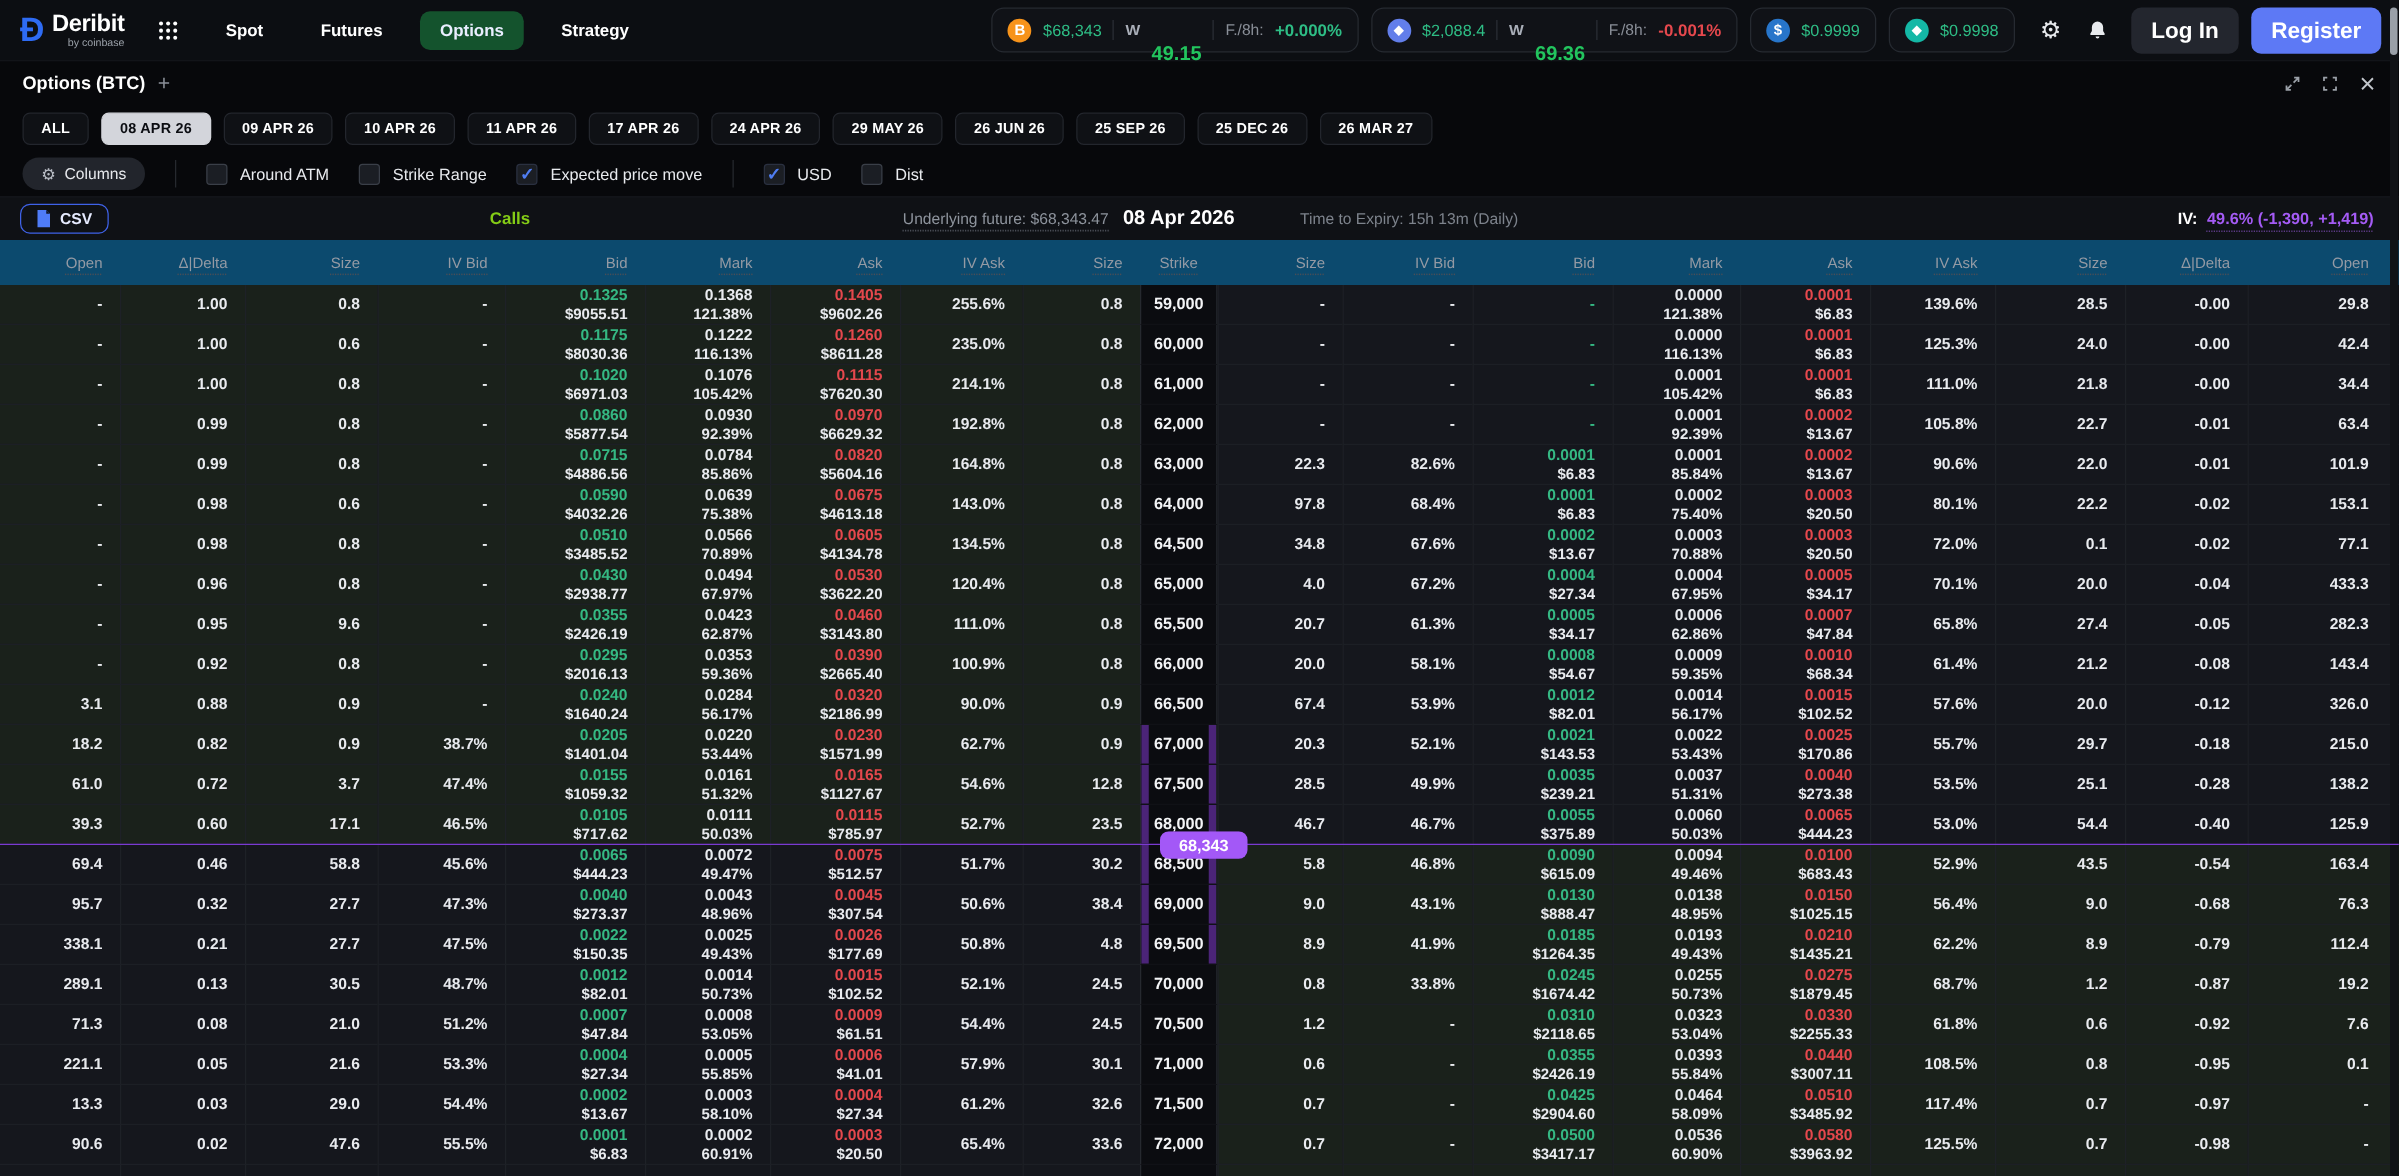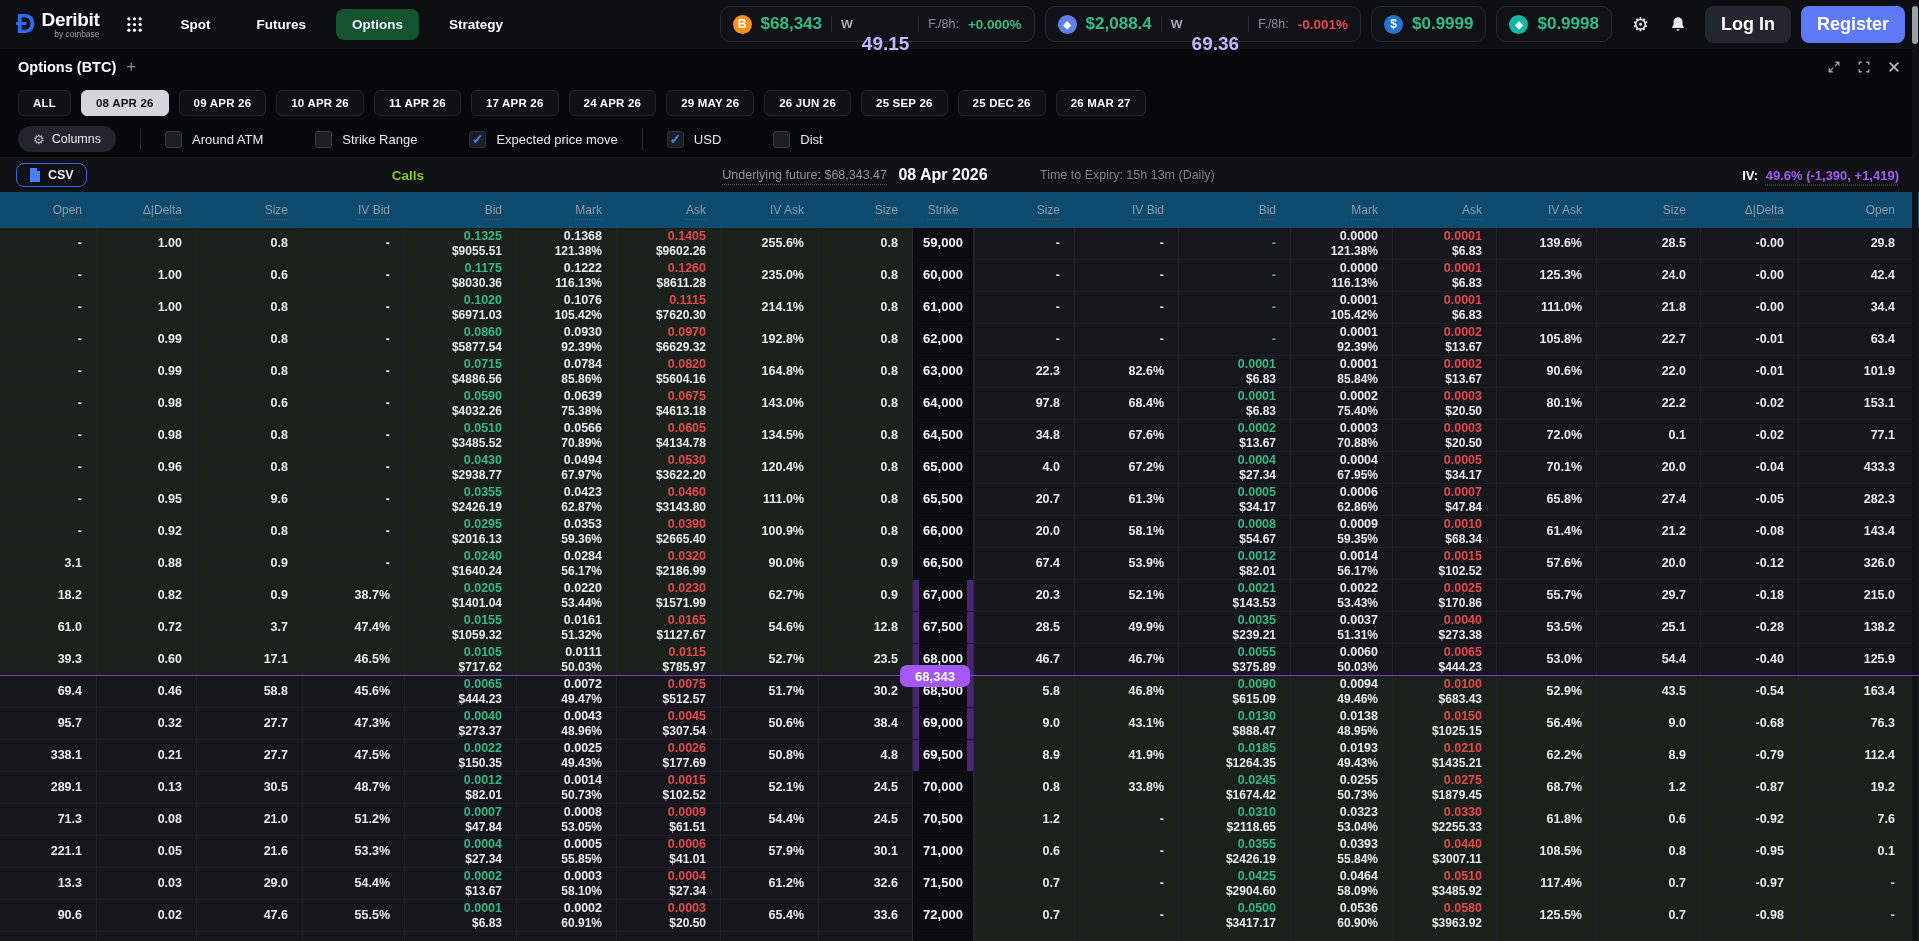--- a/index.html
+++ b/index.html
@@ -17,25 +17,25 @@
   .main-nav{display:flex;align-items:center;gap:14px;margin-left:22px;}
   .nav-item{color:#fff;font-size:13.5px;font-weight:700;padding:8px 16px;border-radius:8px;cursor:pointer;}
   .nav-item.active{background:#14532d;color:#e9eeff;}
   .tickers{display:flex;align-items:center;gap:10px;margin-left:auto;}
   .ticker{display:flex;align-items:center;gap:9px;height:34px;padding:0 12px;background:#101217;border:1px solid #262a31;border-radius:10px;}
   .tick-icon{width:19px;height:19px;border-radius:50%;display:flex;align-items:center;justify-content:center;color:#fff;font-size:12px;font-weight:800;}
   .ic-btc{background:#f7931a;}
   .ic-eth{background:#627eea;font-size:10px;}
   .ic-usdc{background:#2775ca;}
   .ic-usdt{background:#14b8a6;font-size:10px;}
-  .t-price{font-size:17px;font-weight:700;}
+  .t-price{font-size:13px;font-weight:400;}
   .up{color:var(--green);} .down{color:var(--red);}
   .t-sep{width:1px;height:16px;background:#2a2e36;}
   .vol-glyph{color:#a9aeb8;font-size:12.5px;font-weight:800;transform:scaleY(0.92);}
-  .t-vol{color:#c4b5fd;font-size:19px;font-weight:700;margin-top:40px;}
+  .t-vol{color:#22c55e;font-size:16px;font-weight:700;margin-top:40px;}
   .t-flabel{color:#8a8f98;font-size:12.5px;}
   .t-fval{font-size:13.5px;font-weight:700;}
   .nav-icons{display:flex;align-items:center;gap:20px;margin-left:20px;}
   .gear-glyph{color:#e8eaed;font-size:19px;line-height:19px;cursor:pointer;}
   .btn{border-radius:8px;font-size:18px;font-weight:700;padding:8px 16px;cursor:pointer;}
   .btn-login{background:#23262e;color:#fff;margin-left:18px;}
   .btn-register{background:#5d79f5;color:#fff;margin-left:10px;}
   
   .titlebar{height:36px;display:flex;align-items:center;padding:0 18px;position:relative;}
   .page-title{color:#fff;font-size:14.5px;font-weight:700;}
@@ -44,21 +44,21 @@
   .win-icons span{display:flex;cursor:pointer;}
   
   .extabs{height:36px;display:flex;align-items:center;gap:10px;padding:0 18px;}
   .extab{height:26px;display:flex;align-items:center;padding:0 14px;background:#0f1115;border:1px solid #23262d;border-radius:6px;color:#fff;font-size:11.5px;font-weight:700;letter-spacing:.2px;cursor:pointer;box-sizing:border-box;}
   .extab.selected{background:#d3d5db;border-color:#d3d5db;color:#0b0d12;}
   
   .filters{height:36px;display:flex;align-items:center;padding:0 18px;gap:0;}
   .columns-btn{display:flex;align-items:center;gap:7px;background:#22252c;border-radius:16px;padding:6px 15px;color:#e8eaee;font-size:12.5px;font-weight:400;cursor:pointer;}
   .columns-btn .gear-sm{font-size:13px;color:#b8bcc4;line-height:13px;}
   .fsep{width:1px;height:22px;background:#26292f;margin:0 24px;}
-  .check-group{display:flex;align-items:center;gap:52px;}
+  .check-group{display:flex;align-items:center;gap:24px;}
   .check-item{display:flex;align-items:center;gap:10px;cursor:pointer;}
   .cbox{width:17px;height:17px;border-radius:3px;background:#1b1e24;border:1px solid #3a3f48;box-sizing:border-box;display:flex;align-items:center;justify-content:center;color:#4f7df2;font-size:14px;font-weight:700;line-height:15px;}
   .cbox.checked{border-color:#2a3040;}
   .clabel{color:#e8eaee;font-size:13px;}
   
   .band-row{height:34px;background:#0f1115;position:relative;border-top:1px solid #15171c;}
   .band-row>*{position:absolute;top:50%;transform:translateY(-50%);}
   .csv-btn{left:16px;display:flex;align-items:center;gap:7px;border:1px solid #3f62e8;border-radius:8px;padding:4px 12px;color:#e6ebff;font-size:12.5px;font-weight:700;cursor:pointer;}
   .calls-label{left:0;width:816px;text-align:center;color:#84cc16;font-size:13.5px;font-weight:700;}
   .underlying{right:1032px;color:#8e949d;font-size:12.5px;text-decoration:underline dotted;text-decoration-color:#4a4e57;text-underline-offset:5px;white-space:nowrap;cursor:pointer;}
@@ -85,21 +85,21 @@
   .sub{font-size:12px;font-weight:700;color:var(--cellw);line-height:14.5px;white-space:nowrap;}
   .bid>.v{color:#35b883;}
   .ask>.v{color:var(--red);}
   .cell.strike{align-items:center;padding-right:0;background:#0b0c10;border-left:1px solid #26292f;border-right:1px solid #26292f;border-bottom:1px solid #101116;}
   .cell.strike .v{font-size:13px;color:#f4f5f7;}
   .cell.strike.bandbar::before,.cell.strike.bandbar::after{content:'';position:absolute;top:0;bottom:0;width:6px;background:#4b2478;}
   .cell.strike.bandbar::before{left:0;} .cell.strike.bandbar::after{right:0;}
   
   .price-marker{position:relative;height:0;z-index:6;}
   .pm-line{position:absolute;left:0;right:0;top:-1px;height:1px;background:#7a3ad2;}
-  .pm-badge{position:absolute;left:900px;top:-11px;width:70px;height:22px;background:#a358f7;border-radius:7px;color:#fff;font-weight:700;font-size:13px;display:flex;align-items:center;justify-content:center;z-index:7;}
+  .pm-badge{position:absolute;left:928px;top:-11px;width:70px;height:22px;background:#a358f7;border-radius:7px;color:#fff;font-weight:700;font-size:13px;display:flex;align-items:center;justify-content:center;z-index:7;}
   
   .scroll-track{position:fixed;right:1px;top:0;width:6px;height:941px;background:#101216;}
   .scroll-thumb{position:fixed;right:1px;top:6px;width:6px;height:38px;background:#9aa0a8;border-radius:3px;cursor:pointer;}
 </style>
 </head>
 <body>
 
 <header class="navbar">
   <div class="logo">
     <span class="logo-glyph">Đ</span>

